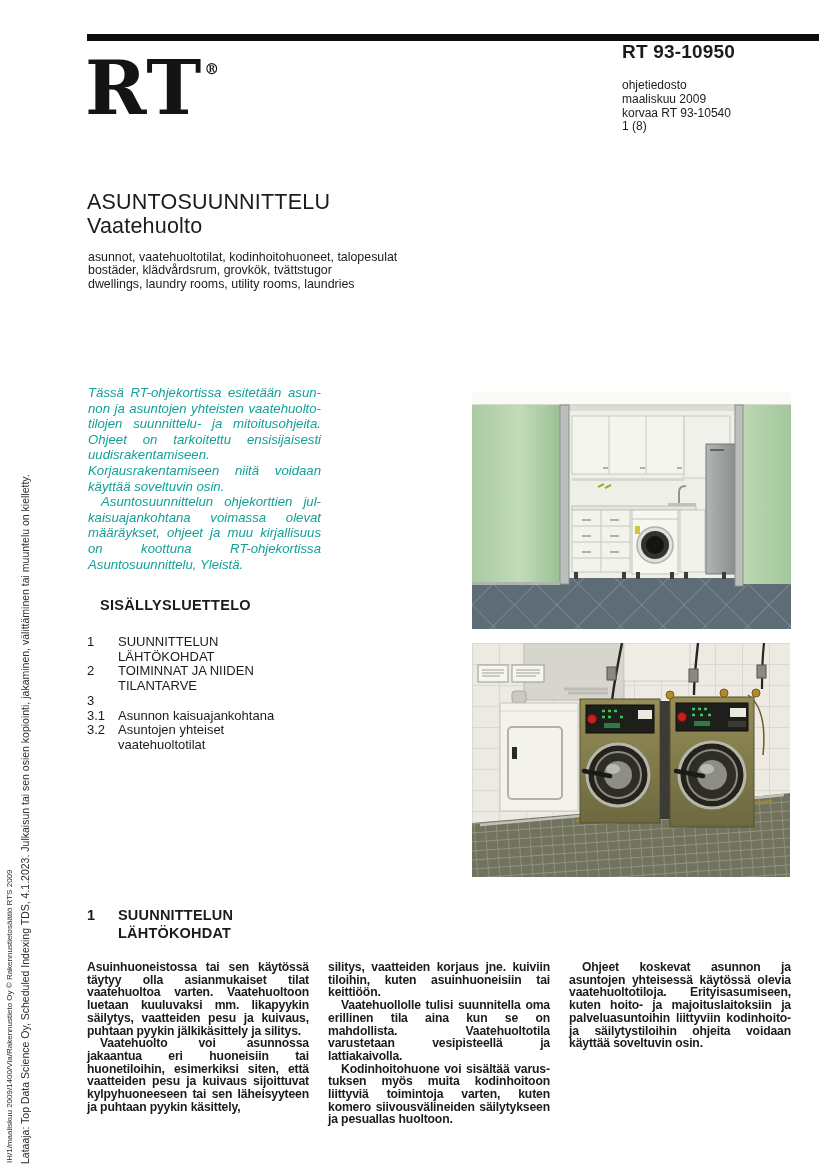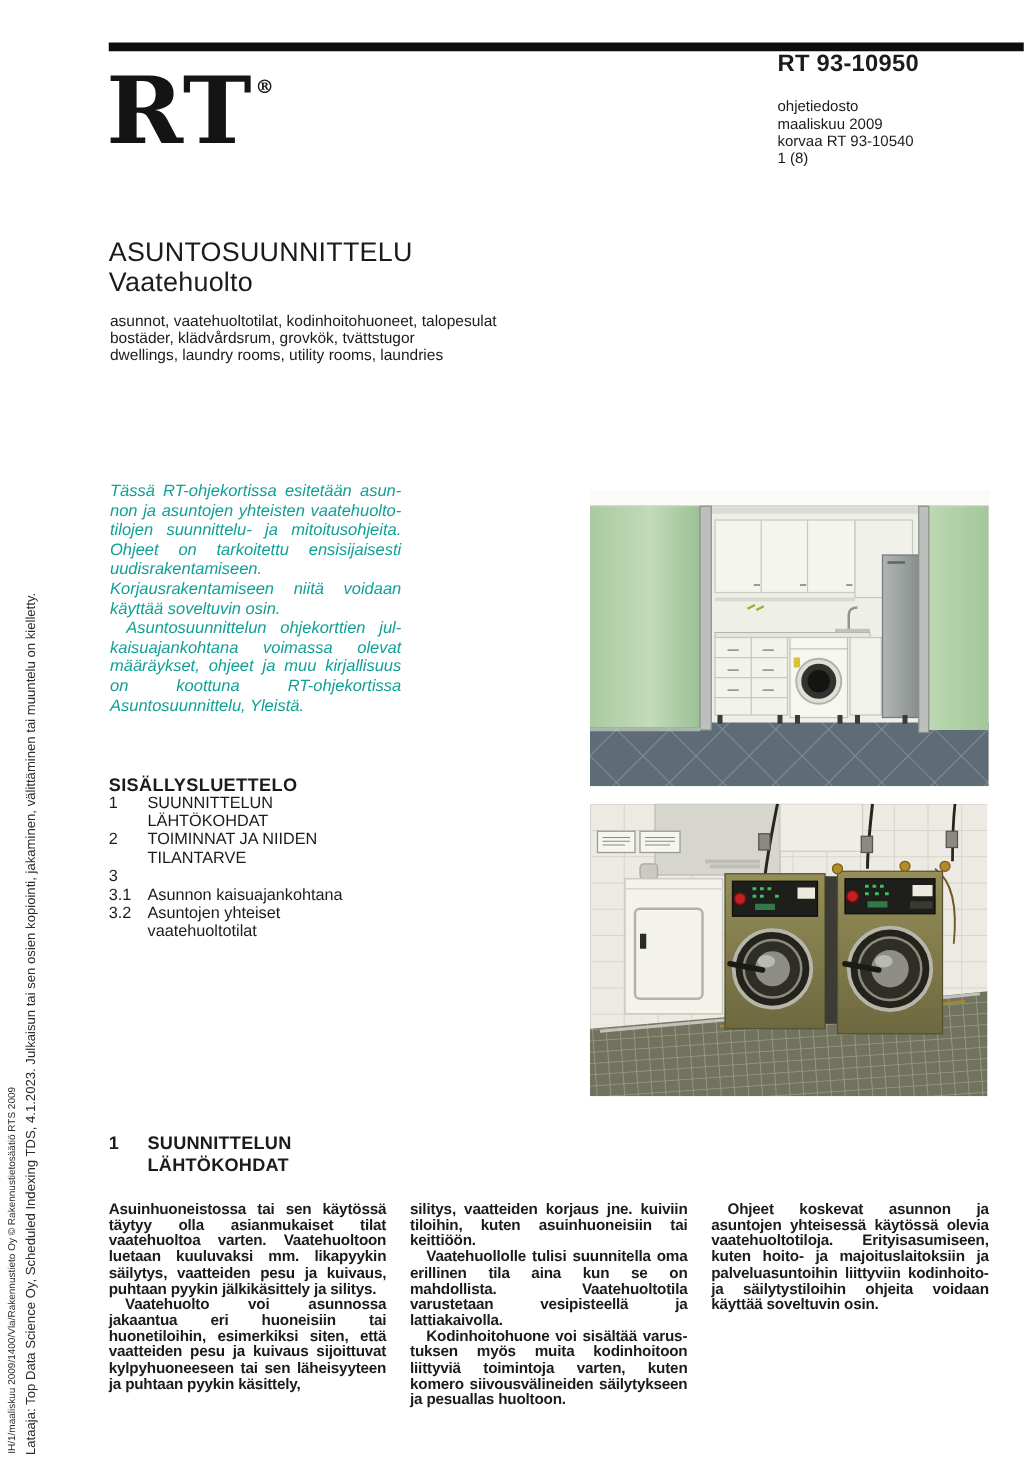--- a/index.html
+++ b/index.html
@@ -44,21 +44,21 @@
   }
   .intro p{margin:0;}
   .intro p.indent{text-indent:13px;}
 
   
   .photo1{position:absolute;left:472px;top:392px;width:319px;height:237px;}
   .photo2{position:absolute;left:472px;top:643px;width:318px;height:234px;}
   .photo1 svg,.photo2 svg{display:block;}
 
   
-  .toc-heading{position:absolute;left:87px;top:597px;font-size:14.5px;font-weight:bold;letter-spacing:.3px;margin-top:24px;}
+  .toc-heading{position:absolute;left:100px;top:597px;font-size:14.5px;font-weight:bold;letter-spacing:.3px;}
   .toc{position:absolute;left:87px;top:635px;font-size:13px;line-height:14.7px;}
   .toc-row{display:flex;}
   .toc-num{flex:0 0 31px;}
   .toc-label span{display:block;}
 
   
   .sec-heading{position:absolute;left:87px;top:907px;display:flex;font-size:14.5px;font-weight:bold;line-height:17.6px;letter-spacing:.2px;}
   .sec-num{flex:0 0 31px;}
   .sec-lines span{display:block;}
 

